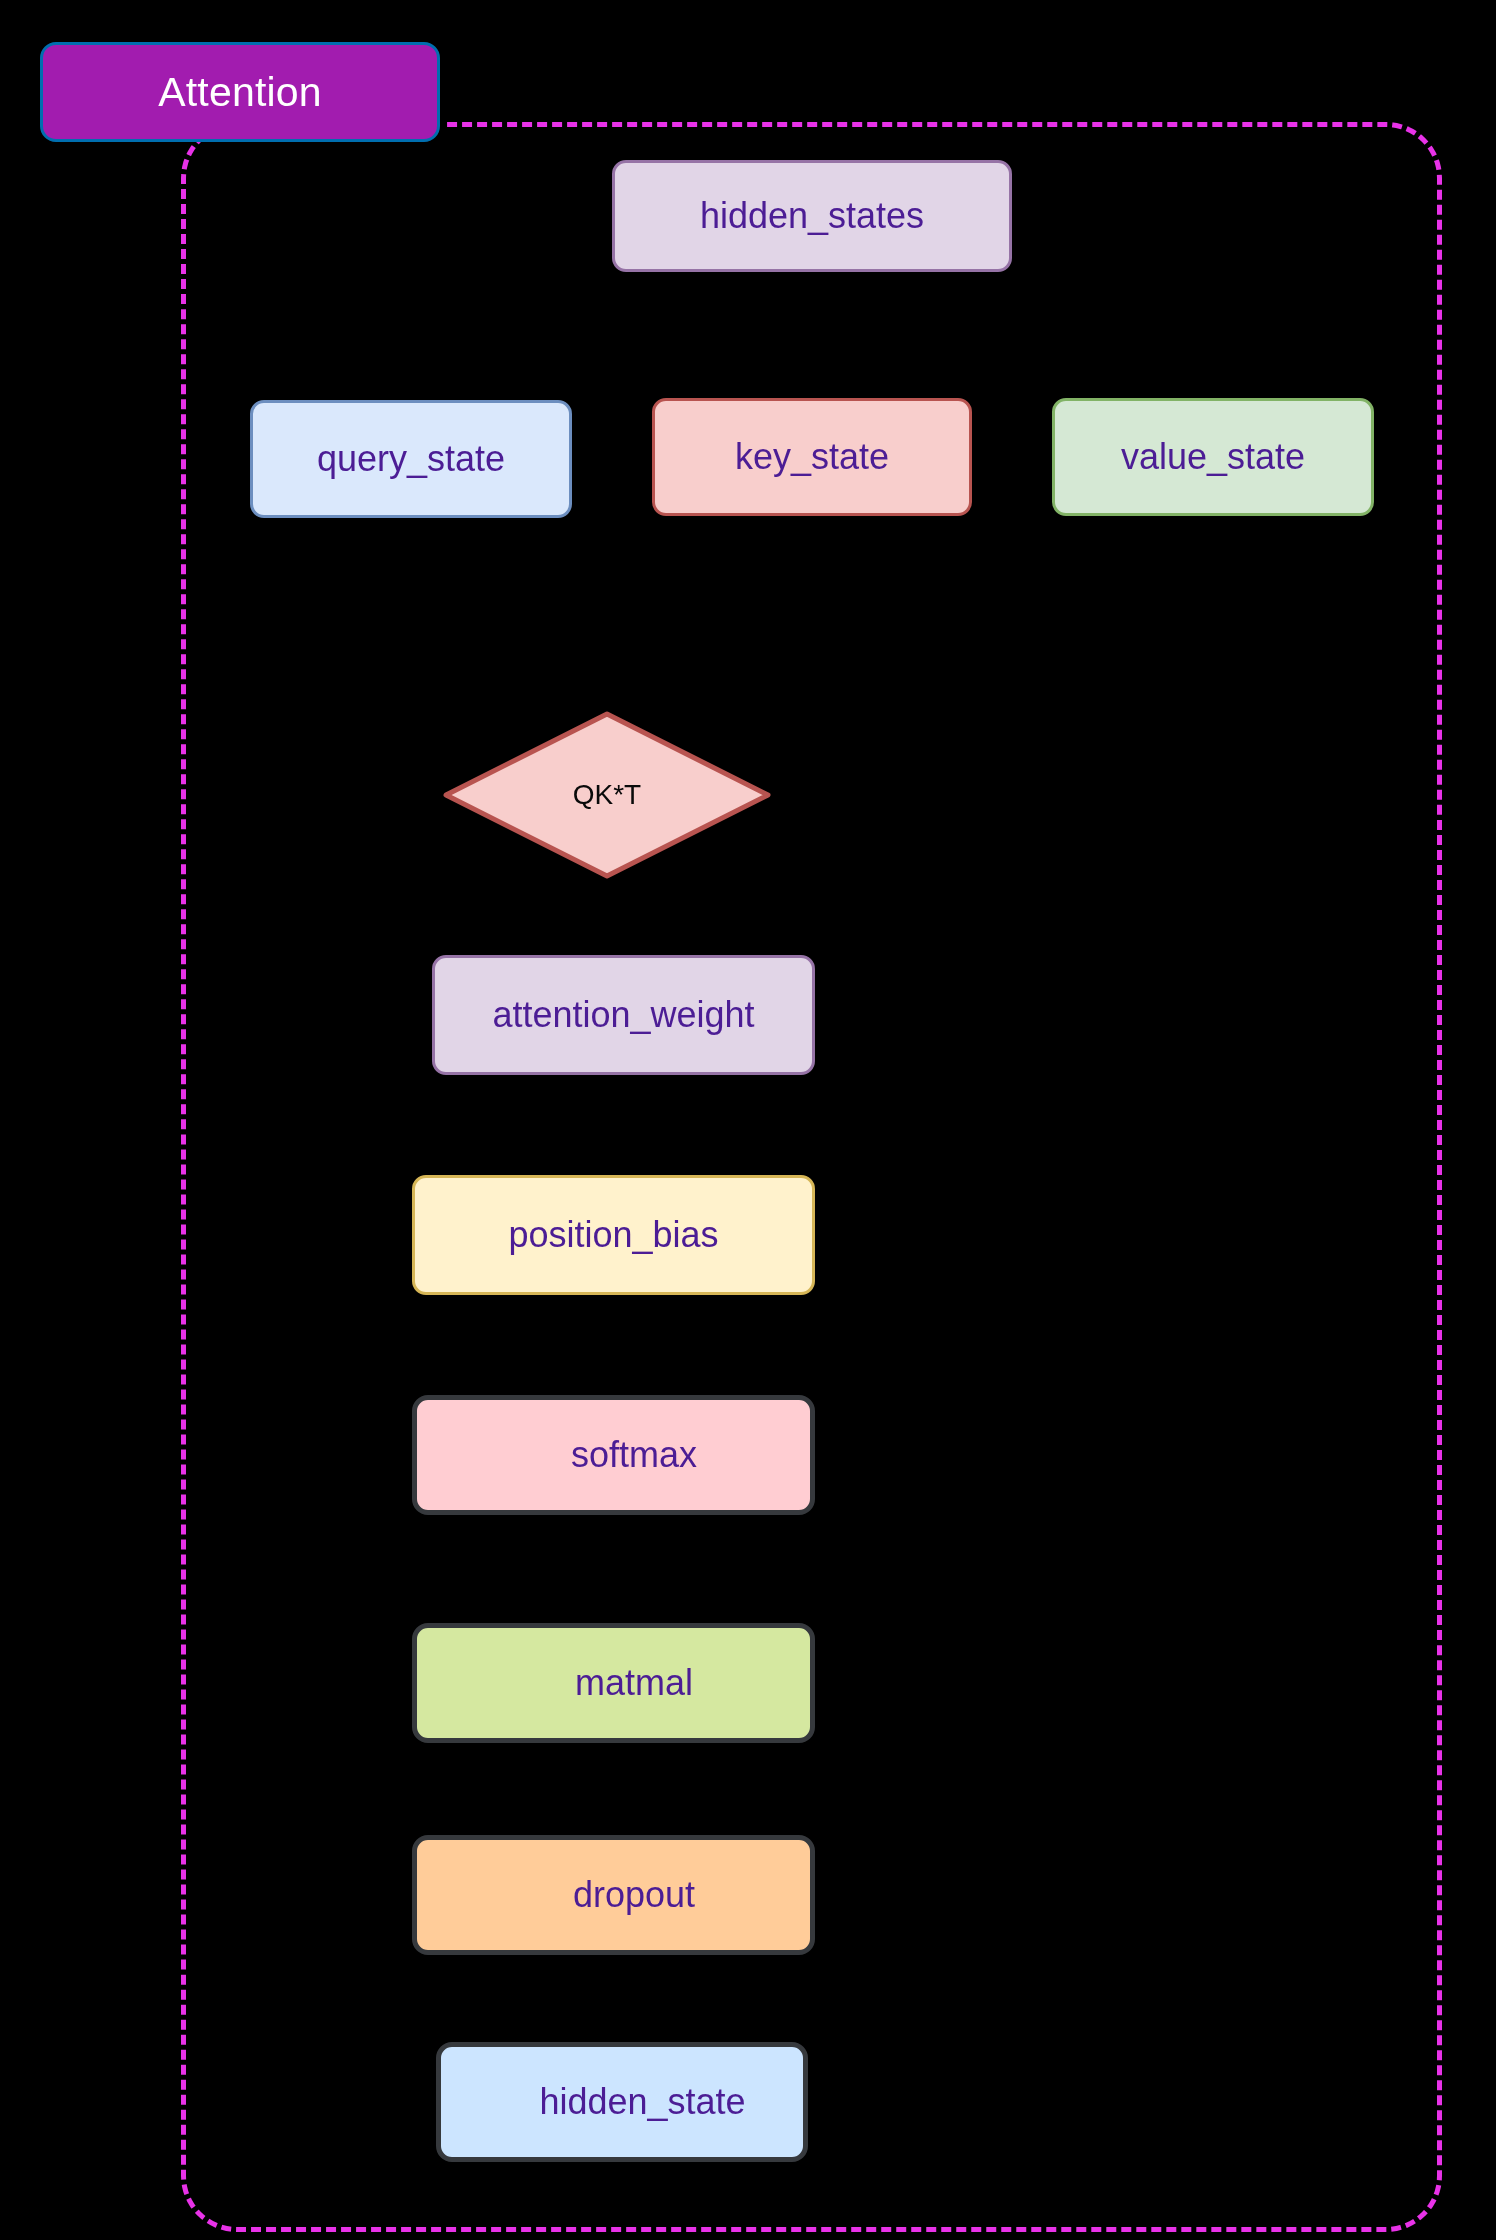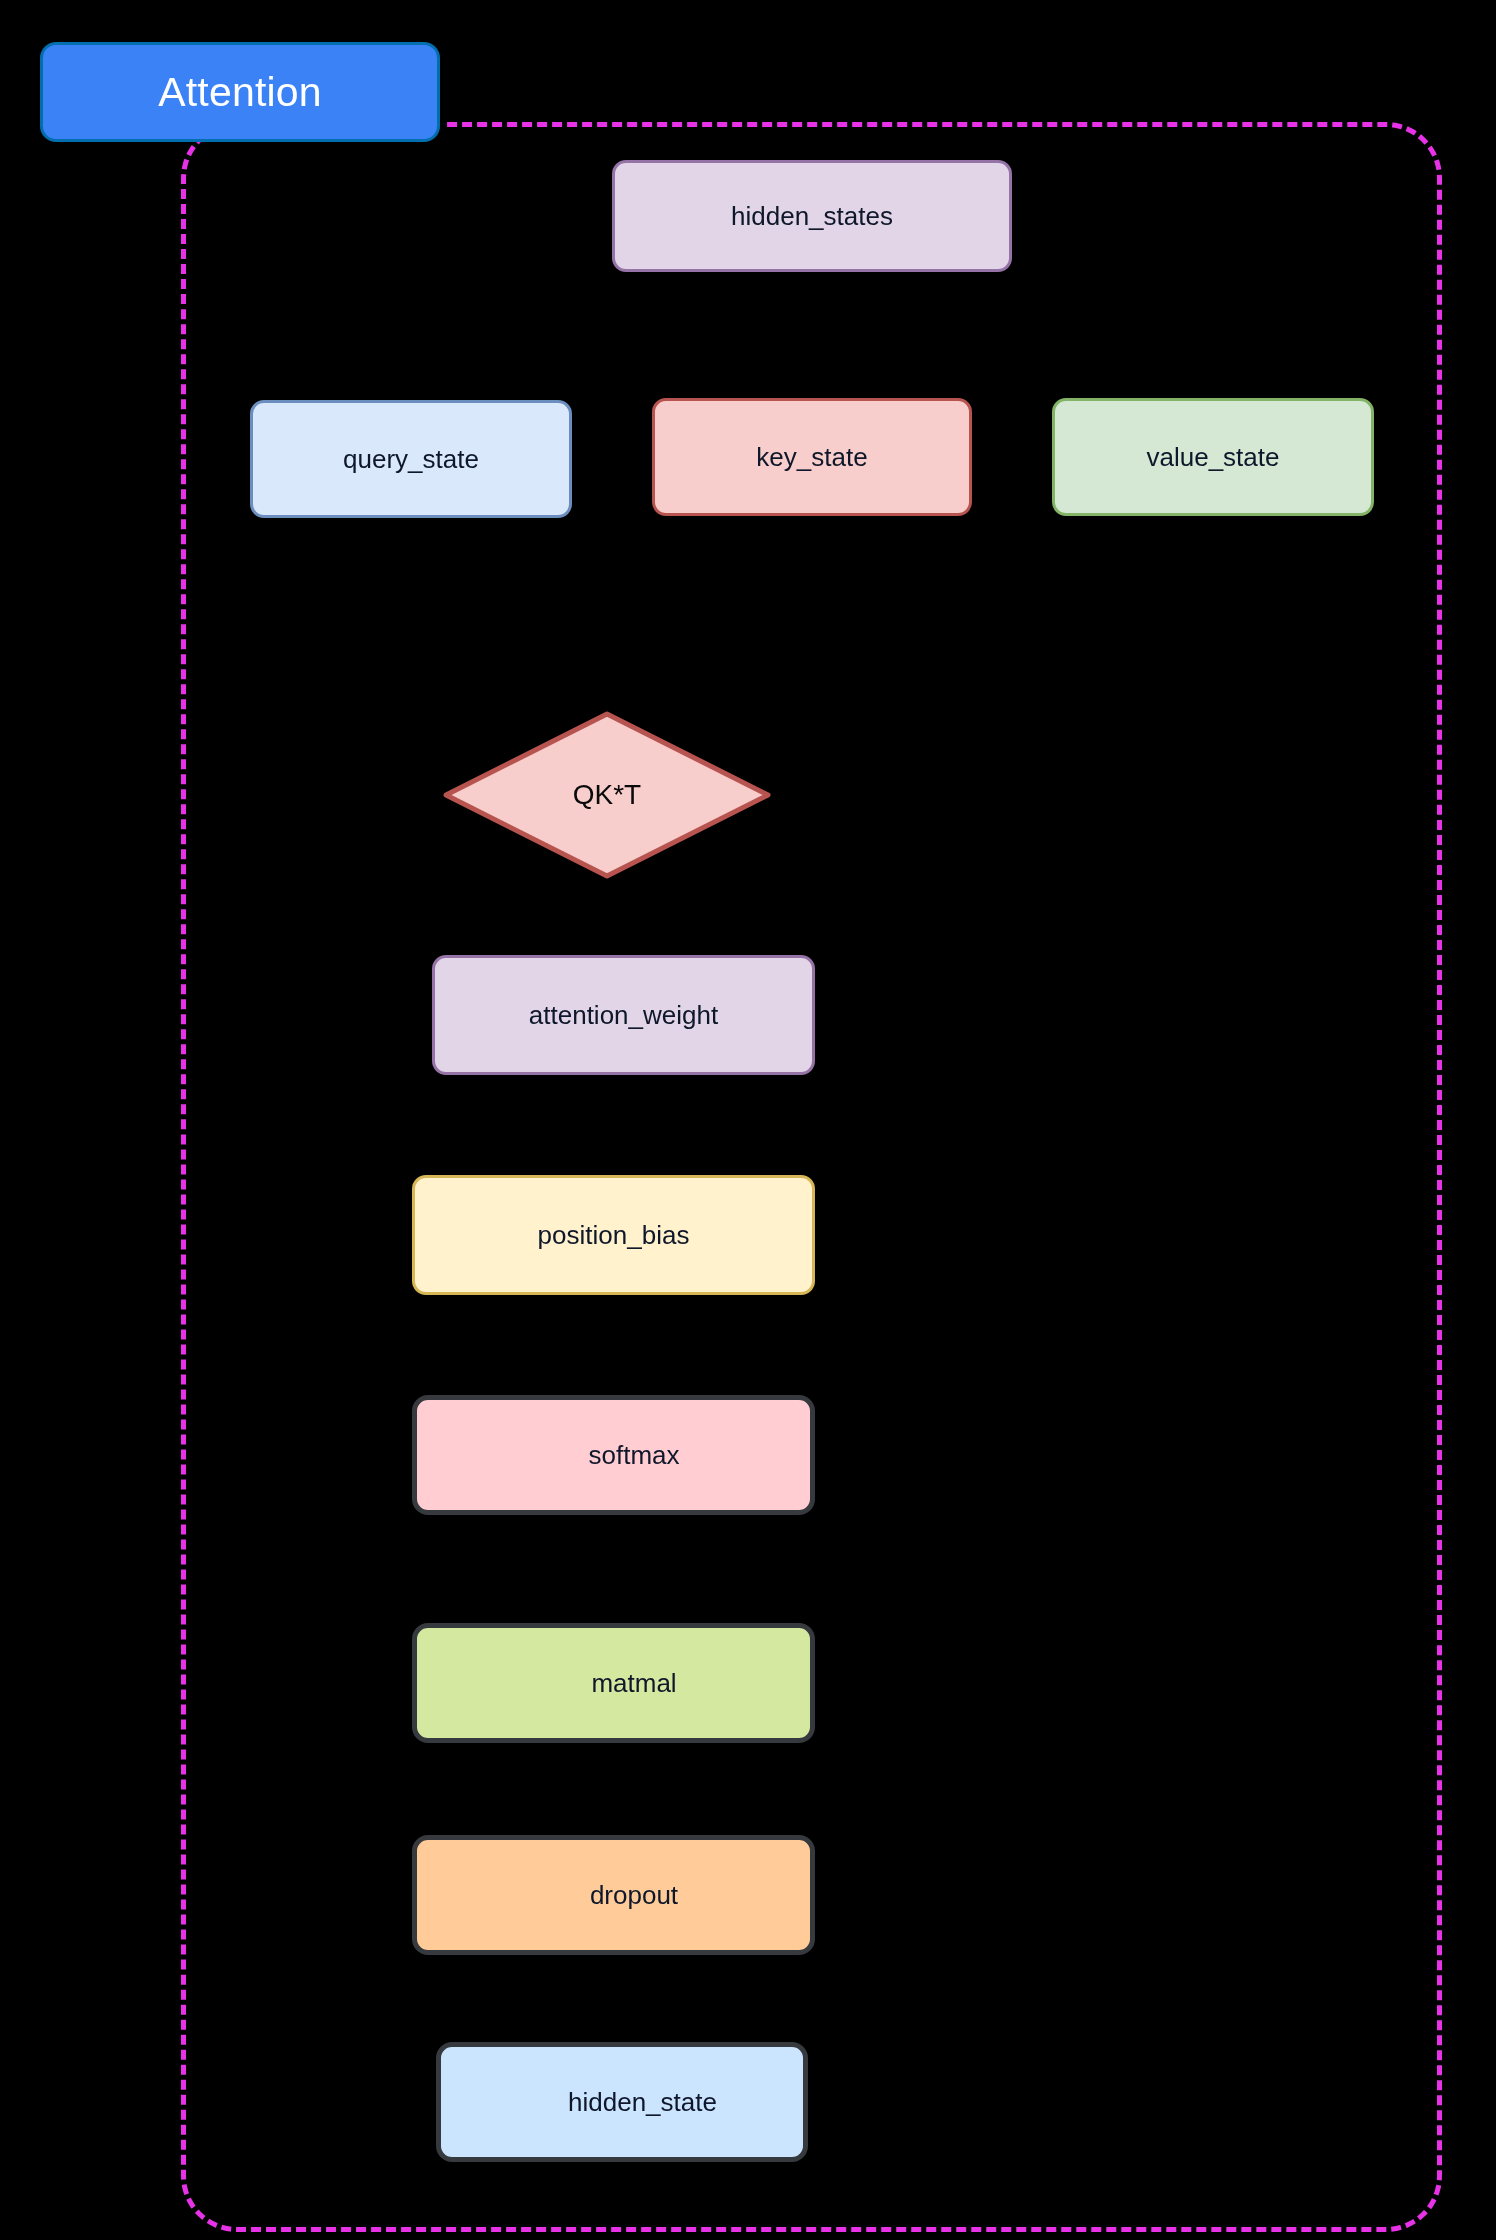--- a/index.html
+++ b/index.html
@@ -41,21 +41,21 @@
     height: 26px;
     background: #000000;
   }
   
   .title-tab {
     position: absolute;
     left: 40px;
     top: 42px;
     width: 400px;
     height: 100px;
-    background: #3b82f6;
+    background: #a21caf;
     border: 3px solid #006eaf;
     border-radius: 16px;
     box-sizing: border-box;
     display: flex;
     align-items: center;
     justify-content: center;
     color: #ffffff;
     font-size: 41px;
     letter-spacing: 0.2px;
     line-height: 1;
@@ -63,22 +63,22 @@
   
   .node {
     position: absolute;
     box-sizing: border-box;
     display: flex;
     align-items: center;
     justify-content: center;
     border-radius: 14px;
     border-width: 3px;
     border-style: solid;
-    color: #0f172a;
-    font-size: 26px;
+    color: #4c1d95;
+    font-size: 36px;
     line-height: 1;
     text-align: center;
     white-space: nowrap;
   }
   .node.thick { border-width: 5px; border-radius: 16px; padding-left: 41px; }
 
   
   .diamond-wrap {
     position: absolute;
     left: 442px;

